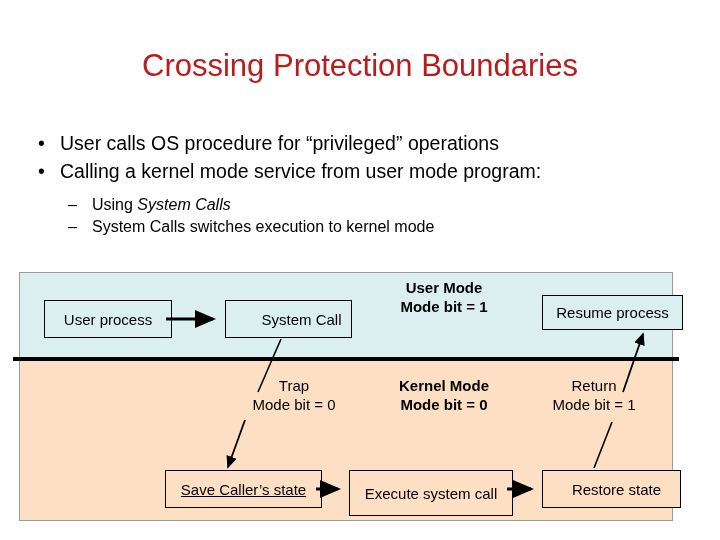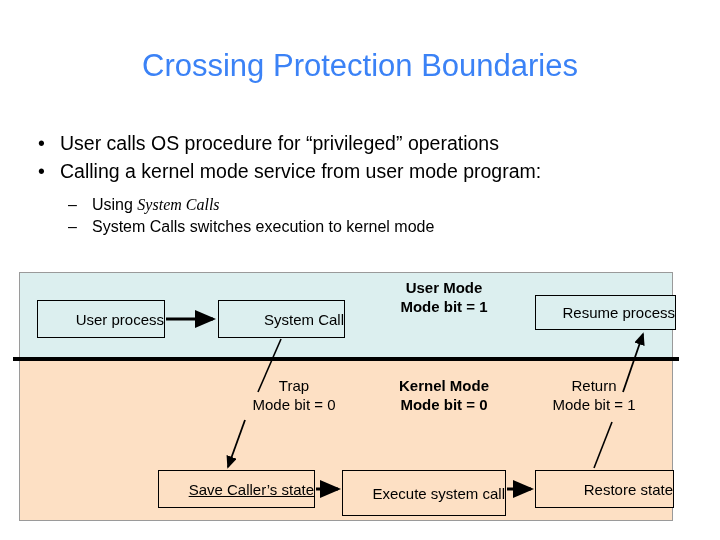--- a/index.html
+++ b/index.html
@@ -15,21 +15,21 @@
     overflow: hidden;
   }
 
   
   #slide-title {
     position: absolute;
     left: 0;
     top: 48px;
     width: 720px;
     text-align: center;
-    color: #3b82f6;
+    color: #b91c1c;
     font-size: 31px;
     font-weight: 400;
     letter-spacing: 0px;
     white-space: nowrap;
   }
 
   
   #bullet-list {
     position: absolute;
     left: 30px;
@@ -60,21 +60,21 @@
     line-height: 22px;
     white-space: nowrap;
   }
   .bullet-l2 .dash {
     position: absolute;
     left: 38px;
     top: 0;
     font-size: 16px;
     line-height: 22px;
   }
-  .ital { font-style: italic; font-family: Liberation Serif, serif; }
+  .ital { font-style: italic; }
 
   
   #diagram {
     position: absolute;
     left: 19px;
     top: 272px;
     width: 656px;
     height: 250px;
   }
   #user-mode-band {
@@ -103,24 +103,25 @@
     height: 4px;
     background: #000000;
   }
 
   .dbox {
     position: absolute;
     border: 1px solid #000000;
     box-sizing: border-box;
     display: flex;
     align-items: center;
-    justify-content: flex-end;
+    justify-content: center;
     font-size: 15px;
     color: #000000;
     white-space: nowrap;
+    margin-left: 7px;
   }
   .dbox.user { background: #dcefef; }
   .dbox.kern { background: #fde0c4; }
 
   .dlabel {
     position: absolute;
     text-align: center;
     font-size: 15px;
     color: #000000;
     line-height: 19px;

